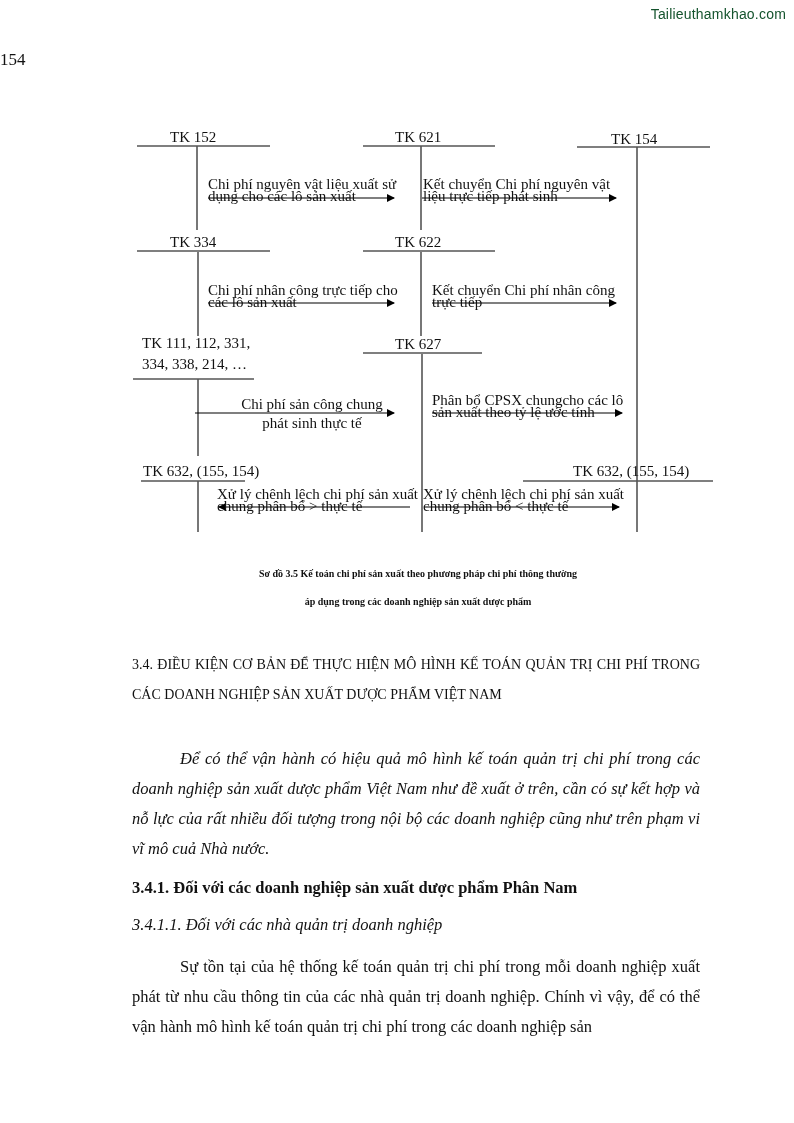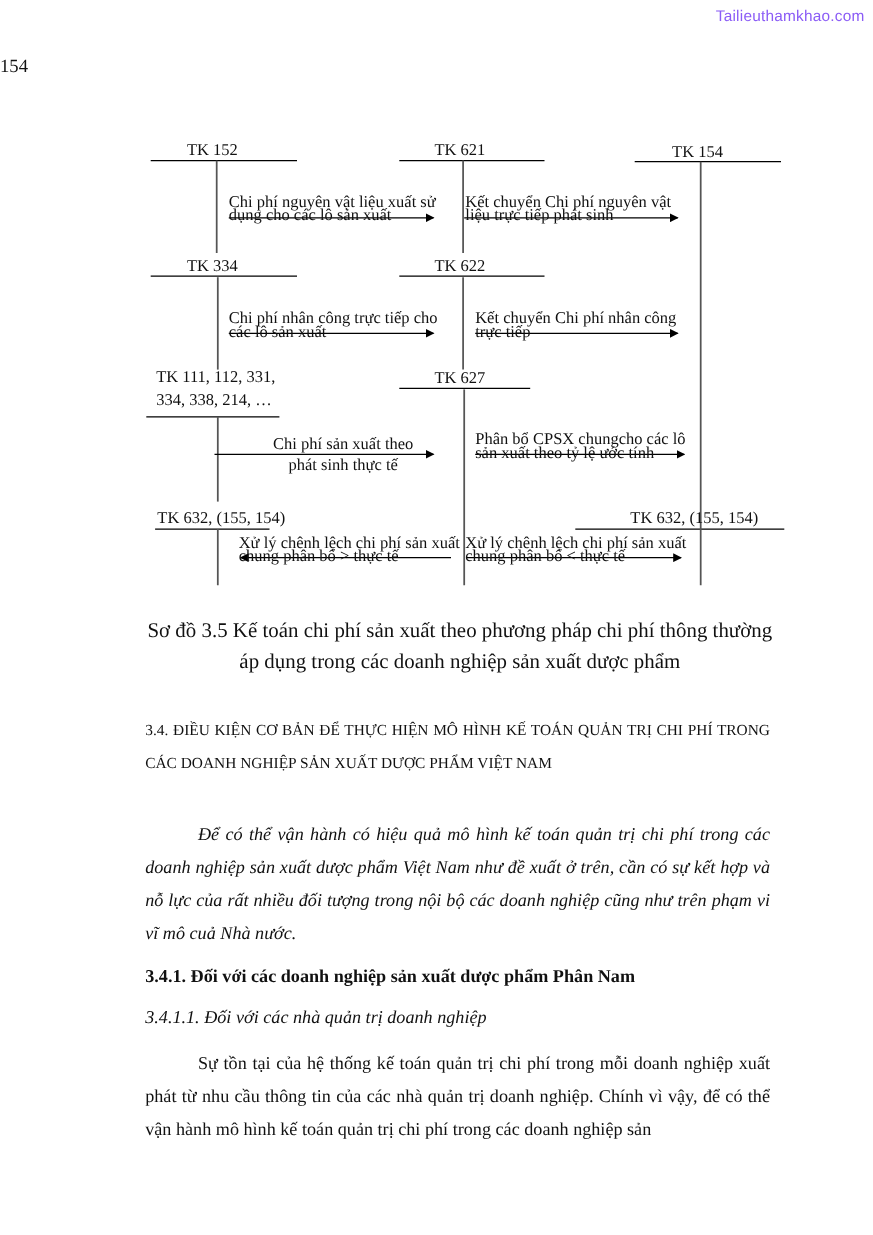--- a/index.html
+++ b/index.html
@@ -1,27 +1,27 @@
 <!DOCTYPE html>
 <html><head>
 <meta charset="utf-8">
 <style>
   html, body { margin: 0; padding: 0; background: #ffffff; }
   body { width: 794px; height: 1123px; position: relative; overflow: hidden;
          font-family: "Liberation Serif", "DejaVu Serif", serif; color: #111; }
   .watermark { position: absolute; top: 6px; right: 8px; font-family: "Liberation Sans", "DejaVu Sans", sans-serif;
-               font-size: 14px; color: #8b5cf6; letter-spacing: 0.2px; }
+               font-size: 14px; color: #14532d; letter-spacing: 0.2px; }
   .page-number { position: absolute; top: 50px; left: 0; width: 637px; text-align: left; font-size: 17px; }
   .diagram { position: absolute; left: 0; top: 0; width: 794px; height: 545px; }
   .diagram svg { position: absolute; left: 0; top: 0; }
   .tk-label { position: absolute; font-size: 15px; white-space: nowrap; line-height: 18px; }
   .note { position: absolute; font-size: 15px; line-height: 12px; white-space: normal; }
   .note-big { position: absolute; font-size: 15px; line-height: 19px; text-align: center; }
   .caption { position: absolute; top: 560px; left: 100px; width: 636px; text-align: center;
-             font-weight: normal; font-size: 19px; line-height: 28px; }
+             font-weight: bold; font-size: 10px; line-height: 28px; }
   .section-heading { position: absolute; top: 650px; left: 132px; width: 568px; font-size: 14px;
                      line-height: 30px; text-align: justify; text-align-last: left; }
   .para { position: absolute; left: 132px; width: 568px; font-size: 16.5px; line-height: 30px;
           text-align: justify; text-indent: 48px; }
   .subheading { position: absolute; left: 132px; font-size: 16.5px; font-weight: bold; }
   .subsubheading { position: absolute; left: 132px; font-size: 16.5px; font-style: italic; }
 </style>
 </head>
 <body>
 
@@ -80,21 +80,21 @@
   <div class="tk-label" style="left:142px;top:355px;">334, 338, 214, …</div>
   <div class="tk-label" style="left:395px;top:335px;">TK 627</div>
   <div class="tk-label" style="left:143px;top:462px;">TK 632, (155, 154)</div>
   <div class="tk-label" style="left:573px;top:462px;">TK 632, (155, 154)</div>
 
   <div class="note" style="left:208px;top:178px;width:200px;">Chi phí nguyên vật liệu xuất sử dụng cho các lô sản xuất</div>
   <div class="note" style="left:423px;top:178px;width:200px;">Kết chuyển Chi phí nguyên vật liệu trực tiếp phát sinh</div>
   <div class="note" style="left:208px;top:284px;width:195px;">Chi phí nhân công trực tiếp  cho các lô sản xuất</div>
   <div class="note" style="left:432px;top:284px;width:200px;">Kết chuyển Chi phí nhân công trực tiếp</div>
   <div class="note-big" style="left:222px;top:395px;width:180px;">
-    <div>Chi phí sản xuất theo</div>
+    <div>Chi phí sản công chung</div>
     <div>phát sinh thực tế</div>
   </div>
   <div class="note" style="left:432px;top:394px;width:205px;">Phân bổ CPSX chungcho các lô sản xuất theo tỷ lệ ước tính</div>
   <div class="note" style="left:217px;top:488px;width:205px;">Xử lý chênh lệch chi phí sản xuất chung phân bổ &gt;  thực tế</div>
   <div class="note" style="left:423px;top:488px;width:205px;">Xử lý chênh lệch chi phí sản xuất chung phân bổ &lt;  thực tế</div>
 </div>
 
 <div class="caption">
   <div>Sơ đồ 3.5  Kế toán chi phí sản xuất theo phương pháp chi phí thông thường</div>
   <div>áp dụng trong các doanh nghiệp sản xuất dược phẩm</div>

